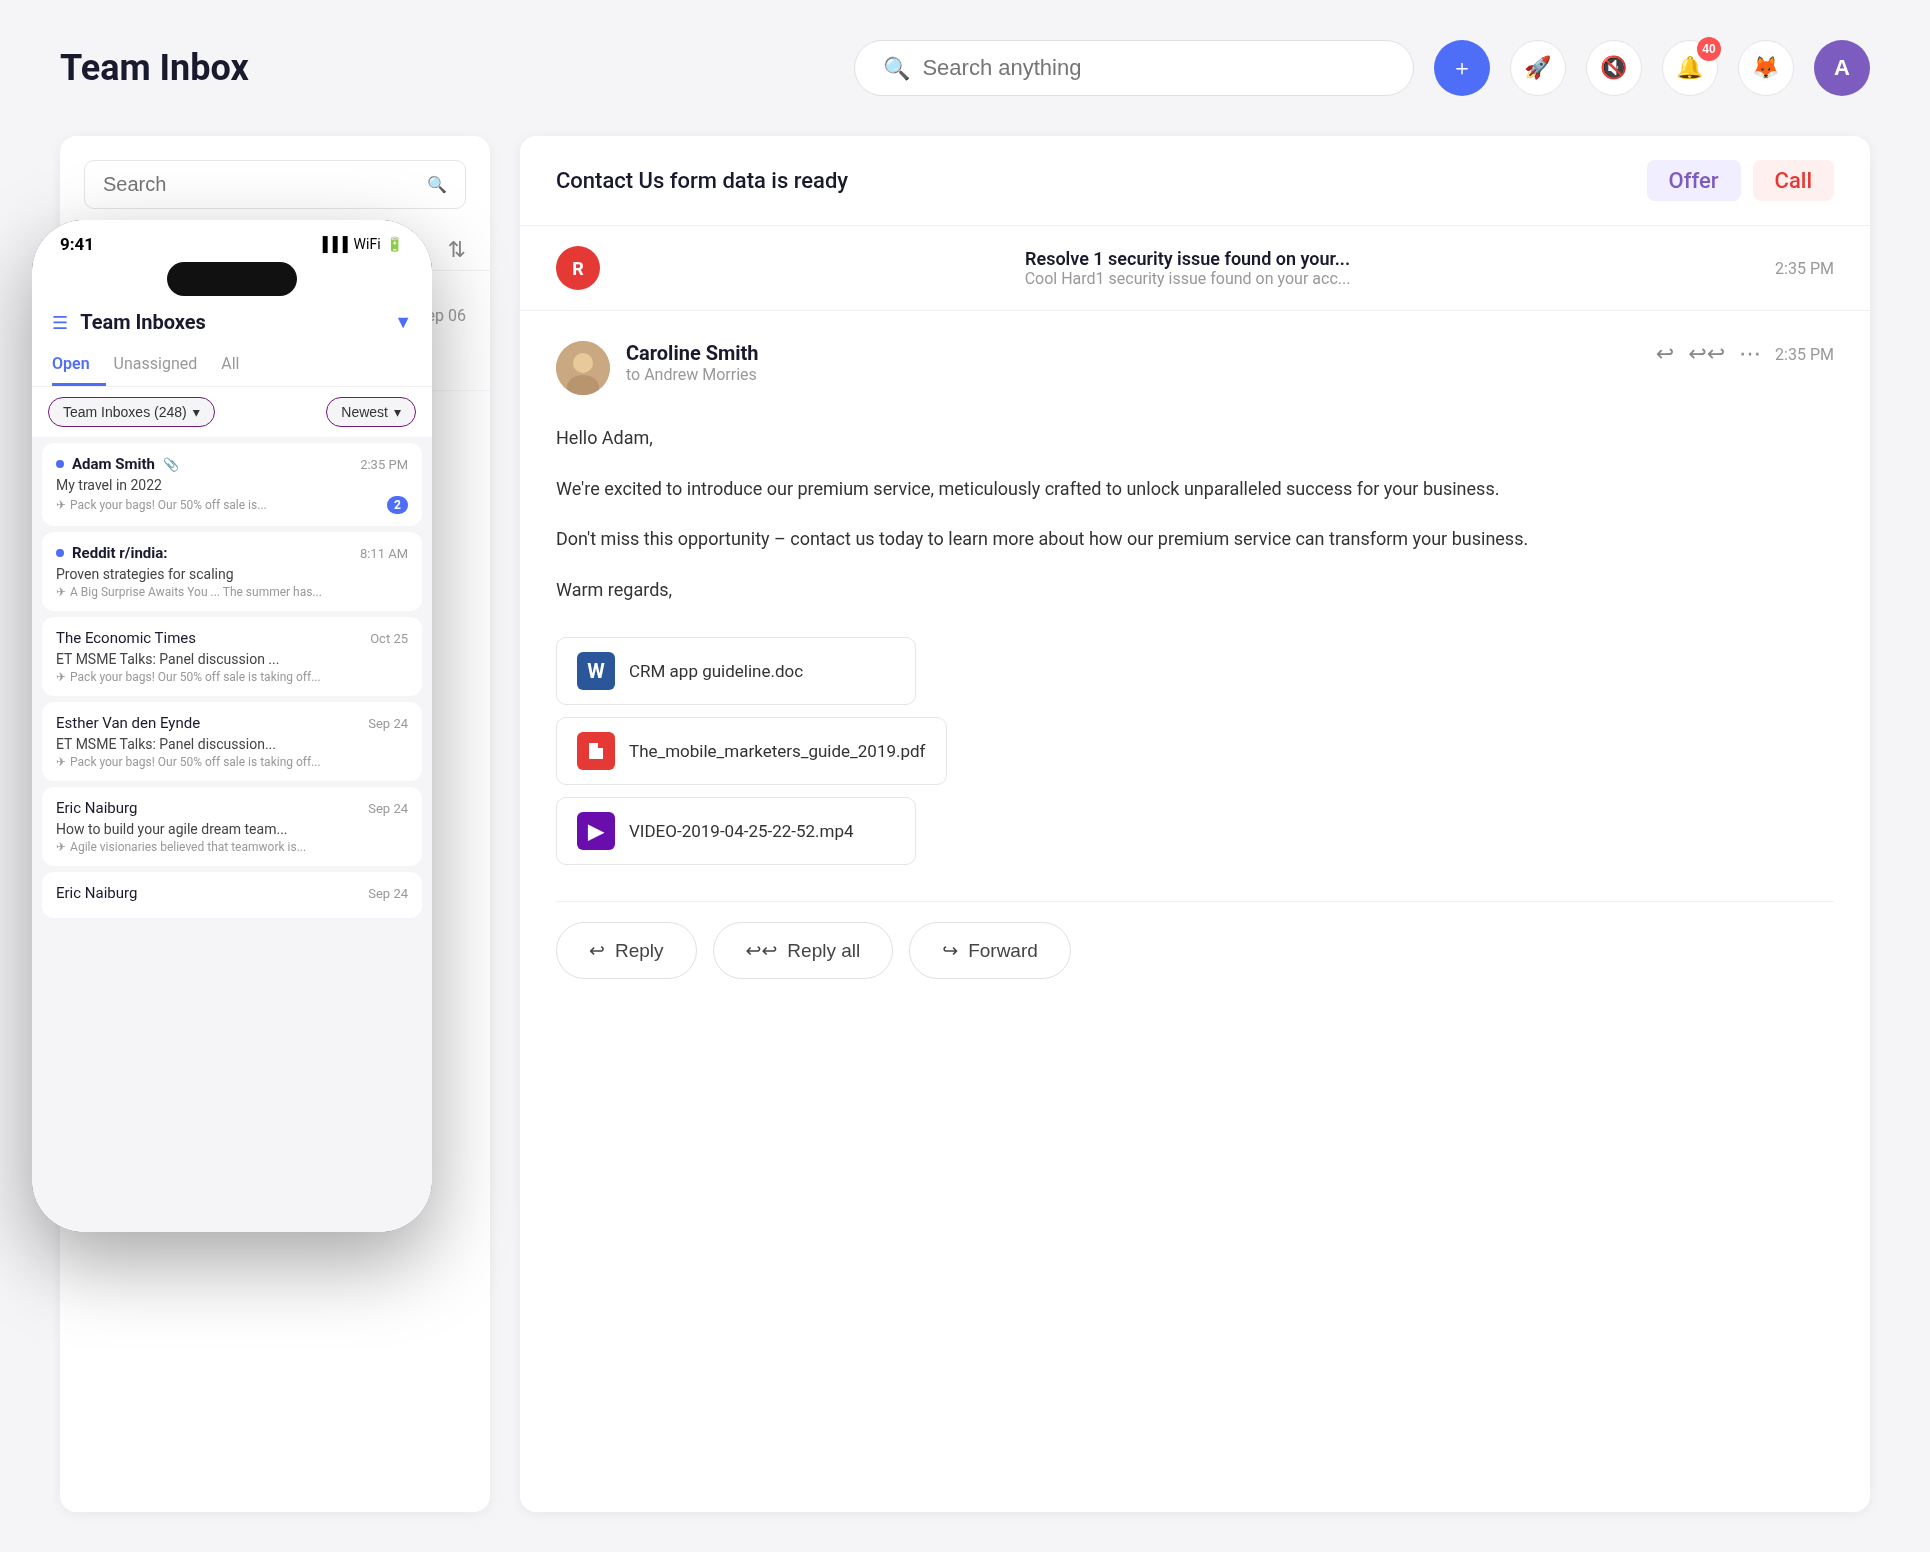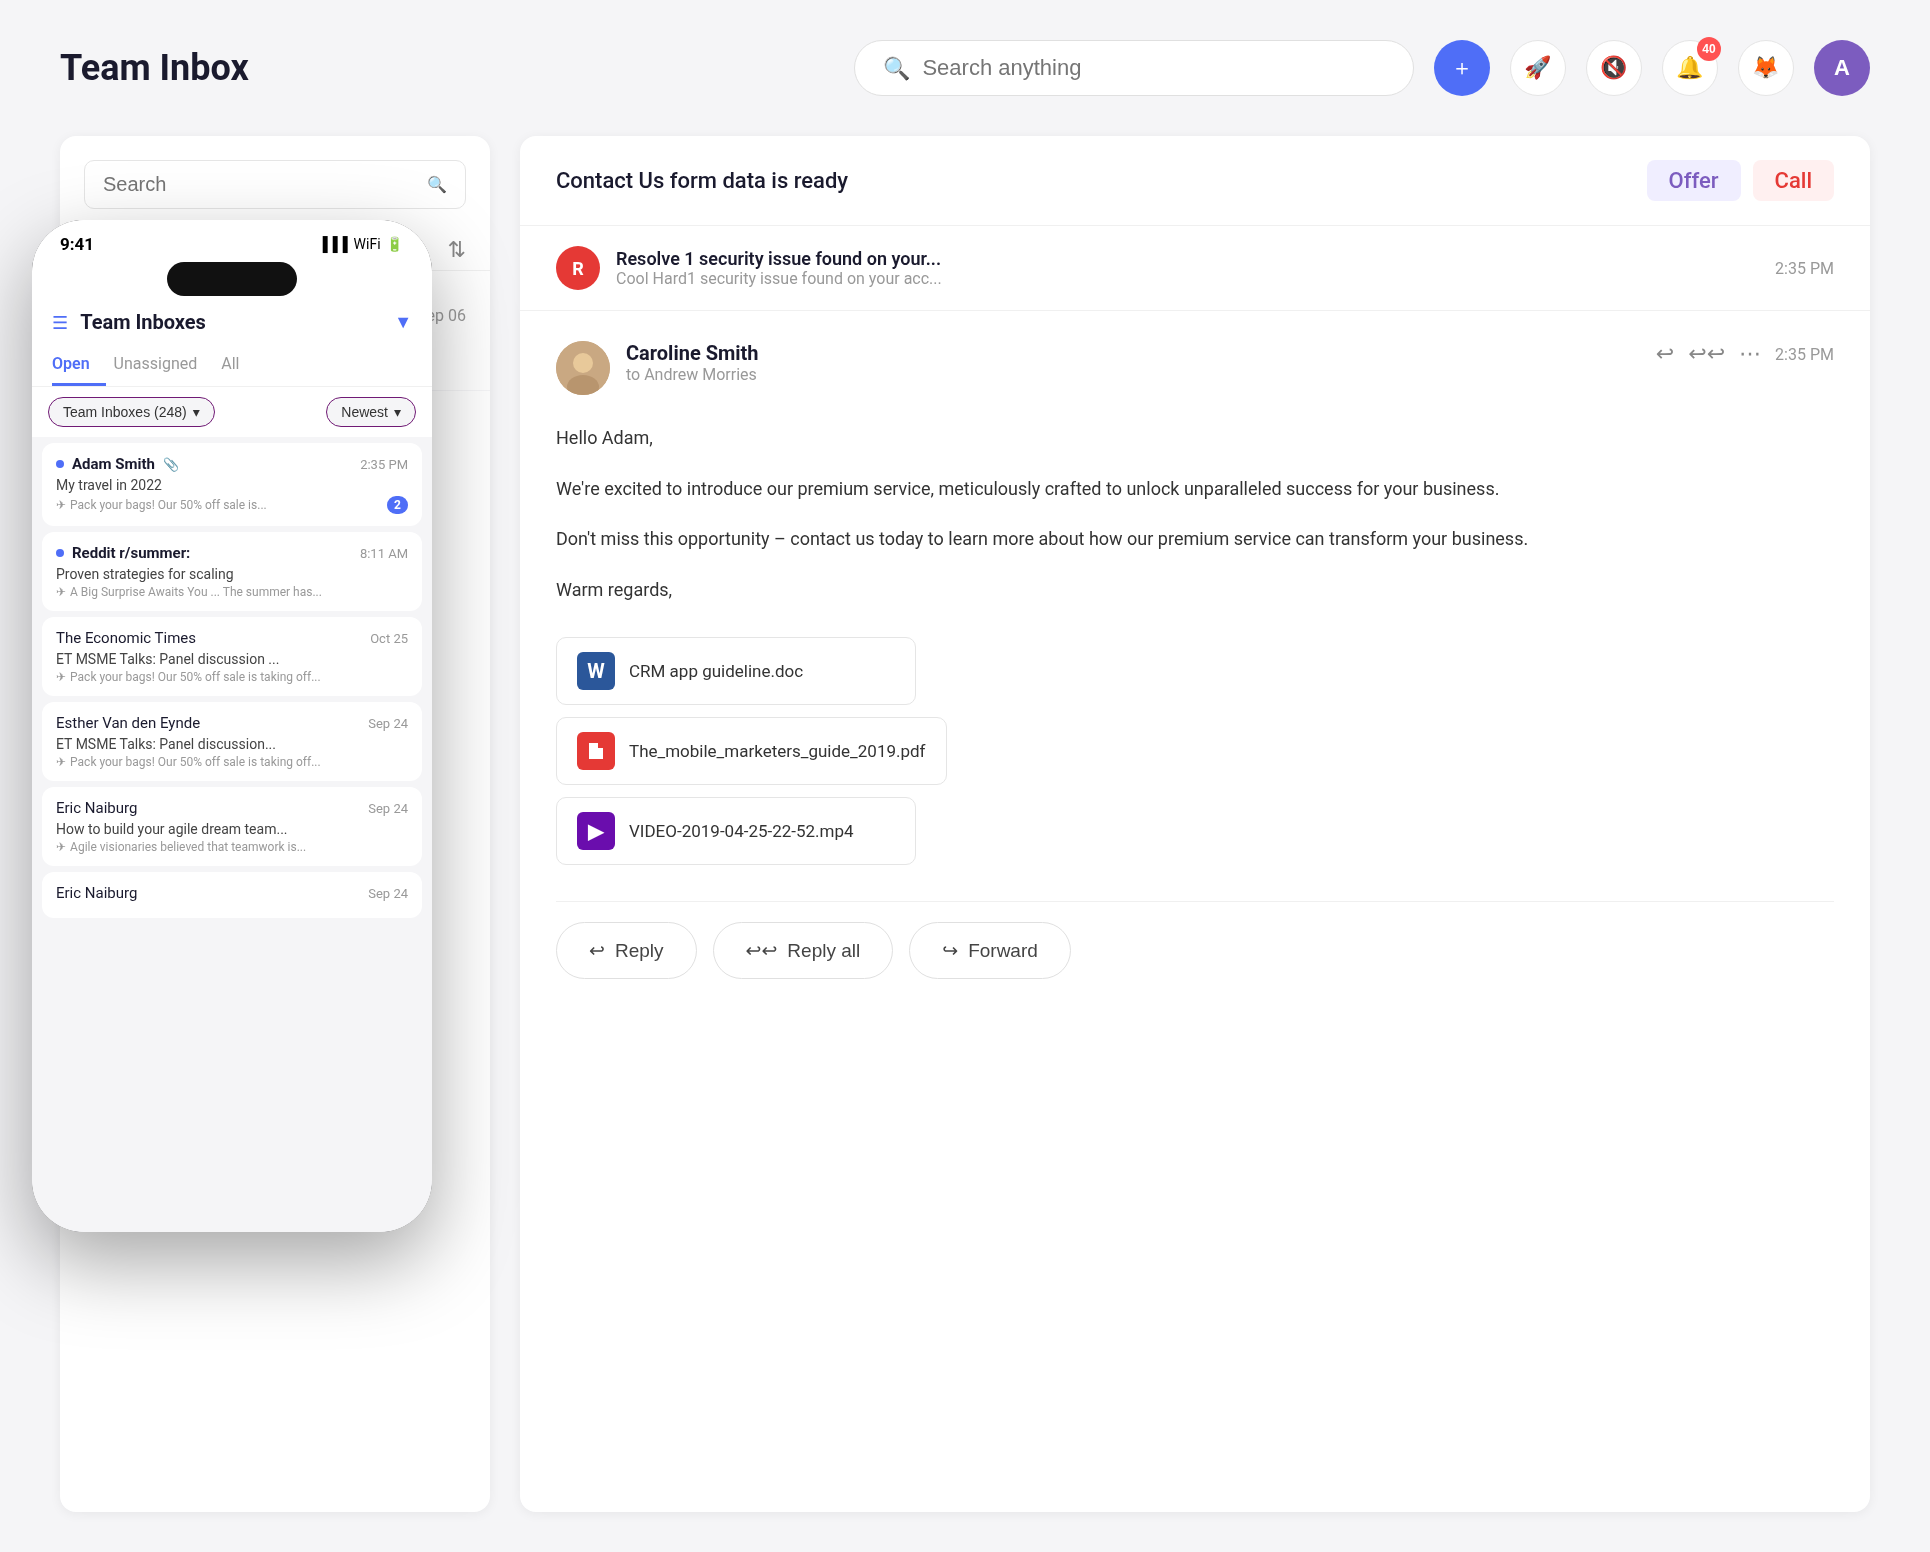--- a/index.html
+++ b/index.html
@@ -282,21 +282,21 @@
       height: 44px;
       border-radius: 50%;
       background: #e53935;
       color: #fff;
       display: flex;
       align-items: center;
       justify-content: center;
       font-size: 18px;
       font-weight: 700;
     }
-    .security-content { flex: 1; }
+    .security-content { flex: 1; text-align: center; }
     .security-title {
       font-size: 18px;
       font-weight: 600;
       color: #1a1a2e;
     }
     .security-subtitle {
       font-size: 16px;
       color: #999;
     }
     .security-time {
@@ -809,21 +809,21 @@
             <span>Pack your bags! Our 50% off sale is...</span>
           </div>
           <span class="phone-badge">2</span>
         </div>
       </div>
 
       <div class="phone-email-item">
         <div class="phone-email-row1">
           <span class="phone-sender">
             <span class="phone-dot"></span>
-            <span>Reddit r/summer:</span>
+            <span>Reddit r/india:</span>
           </span>
           <span class="phone-date">8:11 AM</span>
         </div>
         <div class="phone-subject">Proven strategies for scaling</div>
         <div class="phone-preview">
           <span>✈</span>
           <span>A Big Surprise Awaits You ... The summer has...</span>
         </div>
       </div>
 

